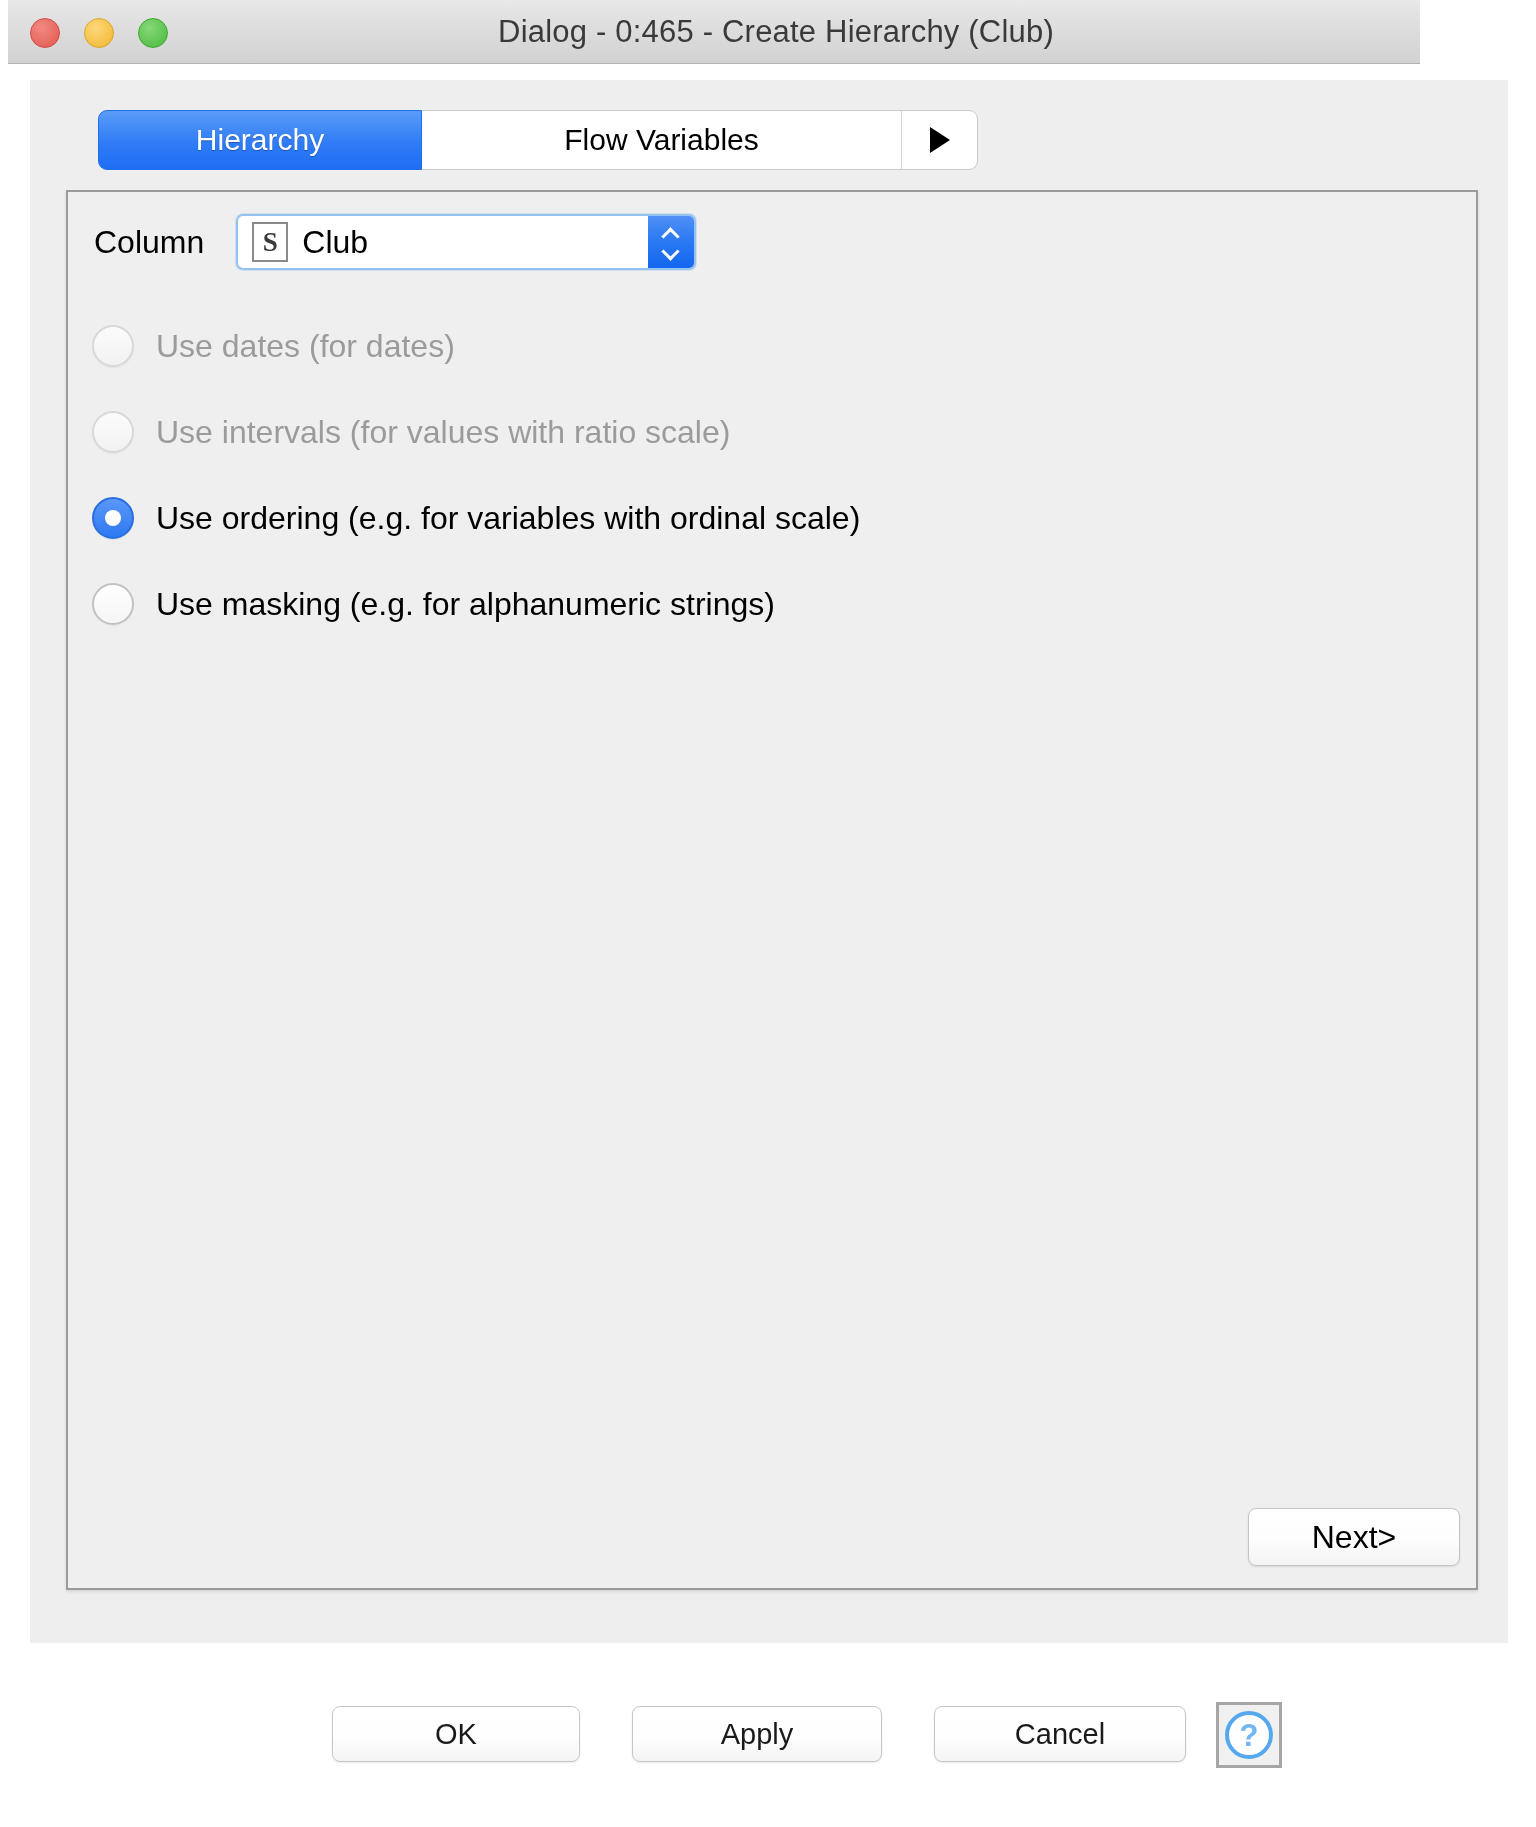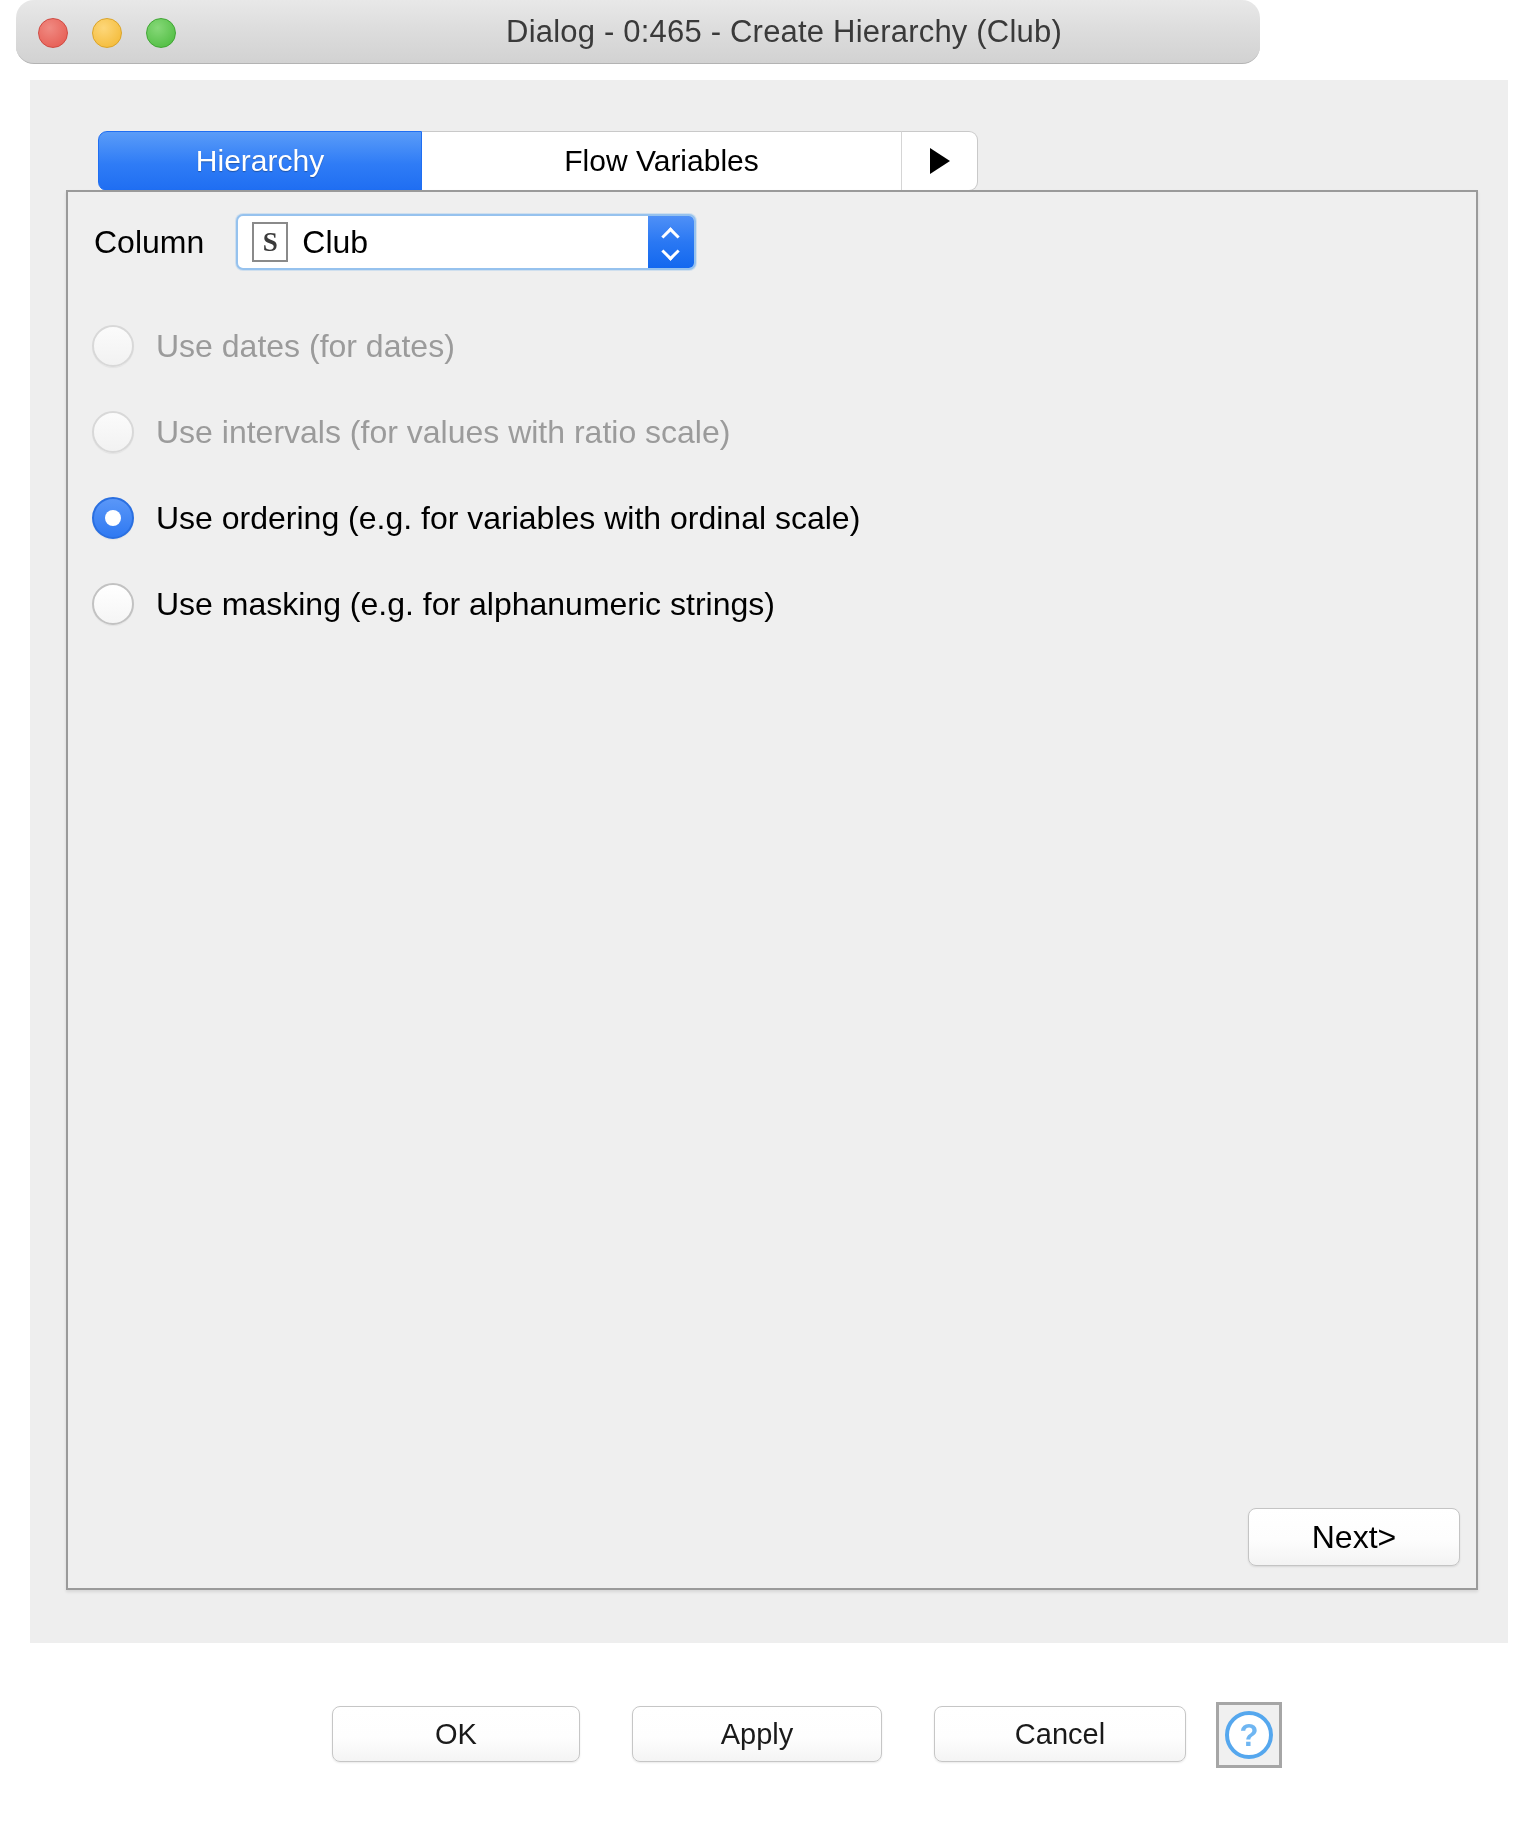--- a/index.html
+++ b/index.html
@@ -14,25 +14,24 @@
   .window {
     position: absolute;
     left: 0; top: 0;
     width: 1536px; height: 1827px;
     background: #ffffff;
   }
 
   
   .titlebar {
     position: absolute;
-    left: 16px; top: 0;
-    width: 1244px; height: 64px;
+    left: 8px; top: 0;
+    width: 1412px; height: 64px;
     background: linear-gradient(to bottom, #e8e8e8 0%, #dcdcdc 50%, #d2d2d2 100%);
     border-bottom: 1px solid #b3b3b3;
-    border-radius: 18px;
   }
   .traffic {
     position: absolute;
     top: 18px;
     width: 30px; height: 30px;
     border-radius: 50%;
   }
   .traffic.close  { left: 22px;  background: radial-gradient(circle at 38% 32%, #f08a82, #e4564c); border: 1px solid #d04a42; }
   .traffic.min    { left: 76px;  background: radial-gradient(circle at 38% 32%, #fdd77a, #f2b62e); border: 1px solid #dba428; }
   .traffic.max    { left: 130px; background: radial-gradient(circle at 38% 32%, #86d878, #48b93a); border: 1px solid #40a634; }
@@ -70,21 +69,20 @@
     align-items: center;
     justify-content: center;
     font-size: 30px;
     color: #000000;
     background: #ffffff;
     border-top: 1px solid #c9c9c9;
     border-bottom: 1px solid #c9c9c9;
     border-right: 1px solid #d5d5d5;
     white-space: nowrap;
     user-select: none;
-    margin-top: 21px;
   }
   .tab:first-child { border-left: 1px solid #c9c9c9; }
   .tab.rounded-l { border-top-left-radius: 9px; border-bottom-left-radius: 9px; }
   .tab.rounded-r { border-top-right-radius: 9px; border-bottom-right-radius: 9px; border-right: 1px solid #c9c9c9; }
   .tab.active {
     background: linear-gradient(to bottom, #5a9cf8 0%, #2f7cf6 55%, #1f6ef2 100%);
     color: #ffffff;
     border-color: #1f6ef2;
     text-shadow: 0 1px 1px rgba(0,0,0,0.30);
   }

